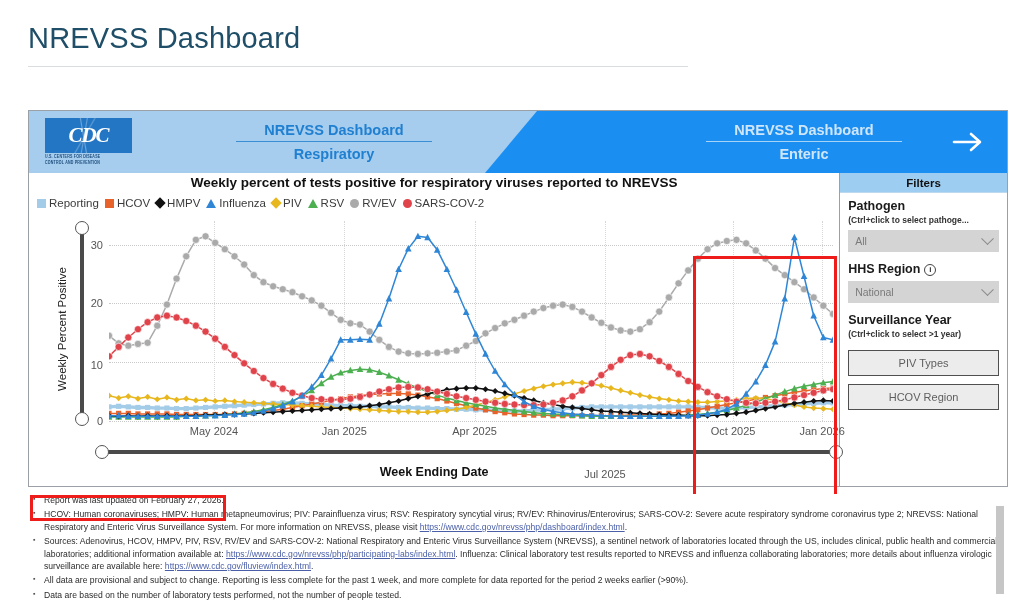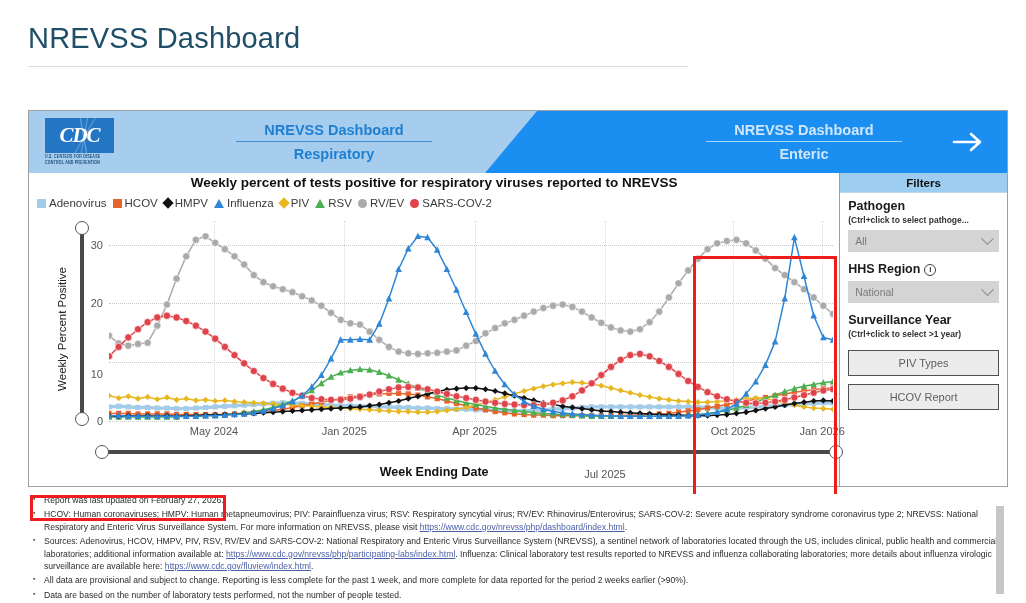--- a/index.html
+++ b/index.html
@@ -38,21 +38,21 @@
   }
   .banner-right {
     position: absolute; left: 0; top: 0; width: 980px; height: 62px;
     background: #1b8ef2;
     clip-path: polygon(508px 0, 980px 0, 980px 62px, 456px 62px);
   }
   .cdc-logo {
     position: absolute; left: 16px; top: 7px; width: 86px; height: 48px;
   }
   .cdc-logo .box {
-    width: 69px; height: 35px; background: #2276c4; position: relative; overflow: hidden;
+    width: 87px; height: 35px; background: #2276c4; position: relative; overflow: hidden;
     display:flex; align-items:center; justify-content:center;
   }
   .cdc-logo .box span {
     color:#fff; font-weight: 700; font-size: 21px; font-style: italic;
     letter-spacing: -1px; font-family:"Liberation Serif", serif; z-index:2;
   }
   .cdc-logo .box::before {
     content:""; position:absolute; left:-10px; top:-20px; width:100px; height:80px;
     background:
       linear-gradient(80deg, transparent 48%, rgba(255,255,255,.35) 49%, transparent 50%),
@@ -217,21 +217,21 @@
 
     <div class="app-body">
 
       <div class="chart-pane">
 
         <div class="chart-title">Weekly percent of tests positive for respiratory viruses reported to NREVSS</div>
 
         <div class="legend" id="legend">
             <span class="item">
               <span class="mk sq" style="background: rgb(163, 204, 232);"></span>
-              <span>Adenovirus</span>
+              <span>Reporting</span>
             </span>
             <span class="item">
               <span class="mk sq" style="background: rgb(232, 99, 43);"></span>
               <span>HCOV</span>
             </span>
             <span class="item">
               <span class="mk di" style="background: rgb(17, 17, 17);"></span>
               <span>HMPV</span>
             </span>
             <span class="item">
@@ -261,21 +261,21 @@
           <div class="knob k1"></div>
           <div class="knob k2"></div>
         </div>
 
         <div class="ylabel">Weekly Percent Positive</div>
 
         <div class="plot" id="plot">
             <div class="gridline" style="top: 200px;"></div>
             <div class="ytick" style="top: 200px;">0</div>
             <div class="gridline" style="top: 141.176px;"></div>
-            <div class="ytick" style="top: 153px;">10</div>
+            <div class="ytick" style="top: 144px;">10</div>
             <div class="gridline" style="top: 82.3529px;"></div>
             <div class="ytick" style="top: 82.3529px;">20</div>
             <div class="gridline" style="top: 23.5294px;"></div>
             <div class="ytick" style="top: 23.5294px;">30</div>
             <div class="vgrid" style="left: 104.98px;"></div>
             <div class="vgrid" style="left: 235.3px;"></div>
             <div class="vgrid" style="left: 365.62px;"></div>
             <div class="vgrid" style="left: 495.94px;"></div>
             <div class="vgrid" style="left: 624.088px;"></div>
             <div class="vgrid" style="left: 713.14px;"></div>
@@ -959,21 +959,21 @@
               <span class="chev"></span>
             </div>
           </div>
 
           <div class="fgroup">
             <div class="flabel">Surveillance Year</div>
             <div class="fhint">(Ctrl+click to select &gt;1 year)</div>
           </div>
 
           <div class="fbtn">PIV Types</div>
-          <div class="fbtn">HCOV Report</div>
+          <div class="fbtn">HCOV Region</div>
         </div>
       </div>
     </div>
   </div>
 
   <div class="notes">
     <ul id="notes-list">
         <li>Report was last updated on February 27, 2026.</li>
         <li>HCOV: Human coronaviruses; HMPV: Human metapneumovirus; PIV: Parainfluenza virus; RSV: Respiratory syncytial virus; RV/EV: Rhinovirus/Enterovirus; SARS-COV-2: Severe acute respiratory syndrome coronavirus type 2; NREVSS: National Respiratory and Enteric Virus Surveillance System. For more information on NREVSS, please visit <a href="#">https://www.cdc.gov/nrevss/php/dashboard/index.html</a>.</li>
         <li>Sources: Adenovirus, HCOV, HMPV, PIV, RSV, RV/EV and SARS-COV-2: National Respiratory and Enteric Virus Surveillance System (NREVSS), a sentinel network of laboratories located through the US, includes clinical, public health and commercial laboratories; additional information available at: <a href="#">https://www.cdc.gov/nrevss/php/participating-labs/index.html</a>. Influenza: Clinical laboratory test results reported to NREVSS and influenza collaborating laboratories; more details about influenza virologic surveillance are available here: <a href="#">https://www.cdc.gov/fluview/index.html</a>.</li>

